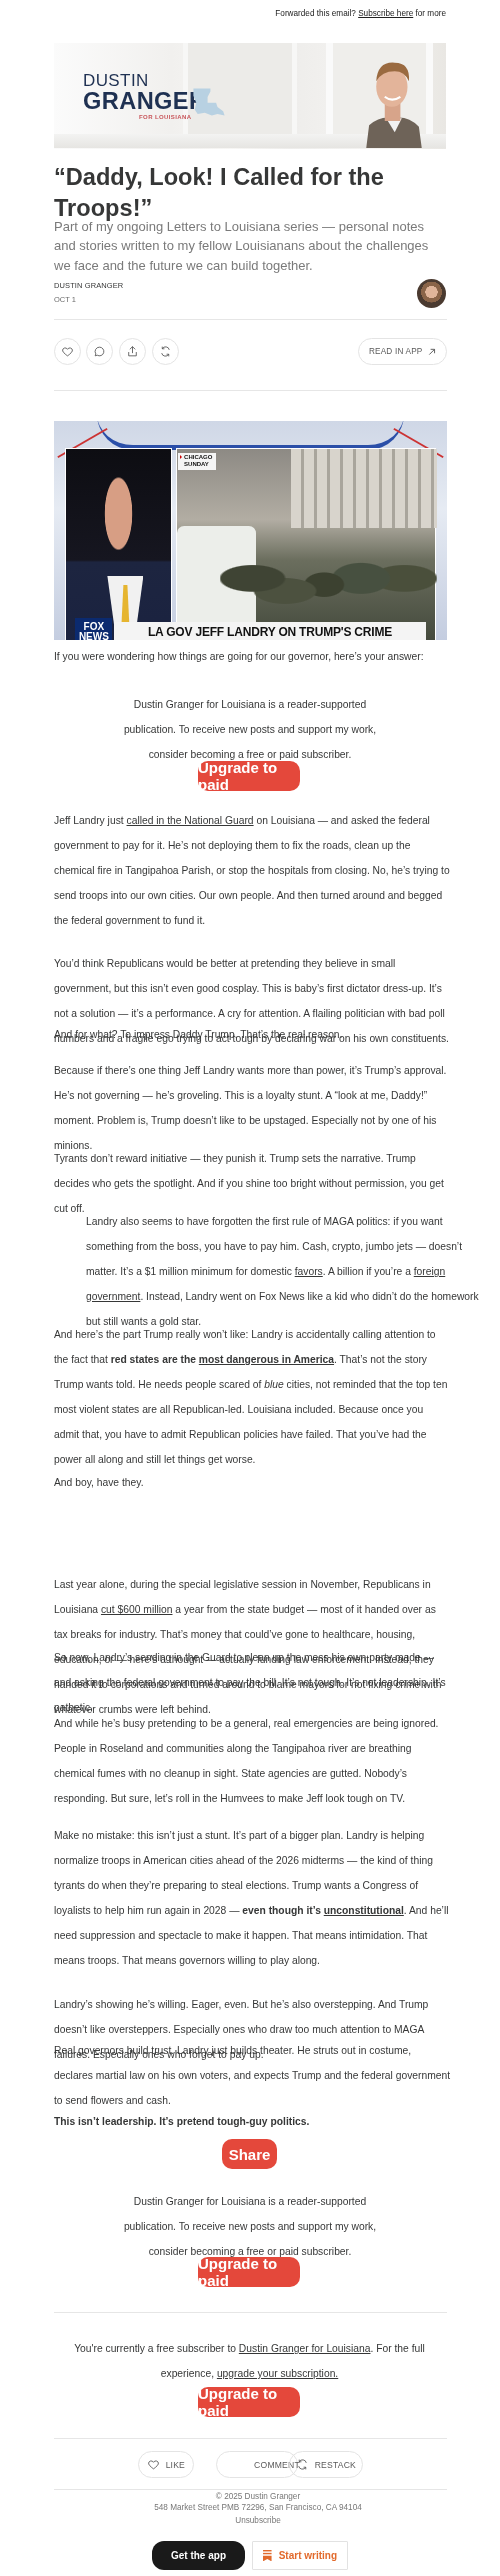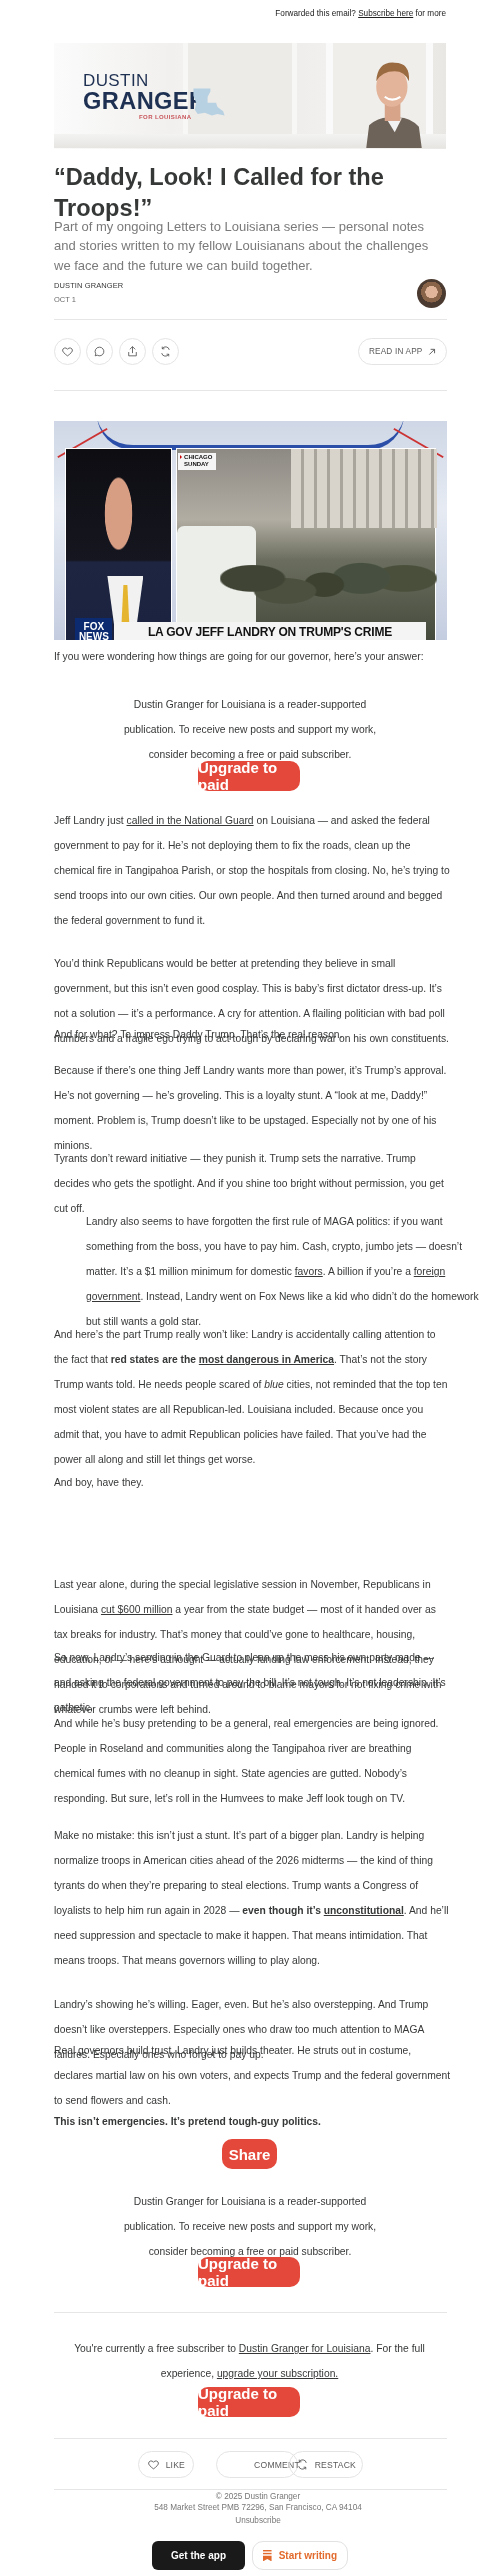--- a/index.html
+++ b/index.html
@@ -126,25 +126,25 @@
     font-size: 15px; font-weight: 700; display: flex; align-items: center; justify-content: center;
   }
 
   
   .foot-pill {
     position: absolute; top: 2451px; height: 27px; border-radius: 13.6px; border: 0.7px solid #e4e4e4;
     display: flex; align-items: center; justify-content: center; gap: 5.7px; font-size: 8.6px; color: #5a5a5a; letter-spacing: 0.2px;
   }
   .foot-text { position: absolute; left: 0; width: 500px; text-align: center; font-size: 8.2px; color: #777; line-height: 11.4px; margin-left: 8px; }
   .get-app {
-    position: absolute; left: 152px; top: 2541px; width: 93px; height: 29px; border-radius: 6px;
+    position: absolute; left: 152px; top: 2541px; width: 93px; height: 29px; border-radius: 12px;
     background: #1a1a1a; color: #fff; font-size: 10px; font-weight: 700; display:flex; align-items:center; justify-content:center;
   }
   .start-writing {
-    position: absolute; left: 252px; top: 2541px; width: 96px; height: 29px; border-radius: 11px;
+    position: absolute; left: 252px; top: 2541px; width: 96px; height: 29px; border-radius: 1px;
     border: 0.7px solid #e2e2e2; color: #e26a2c; font-size: 10px; font-weight: 700; display:flex; align-items:center; justify-content:center; gap:7.1px;
   }
   svg { display:block; }
 </style>
 </head>
 <body>
 
 <div class="fwd">
   <span>Forwarded this email?</span>
   <a href="#">Subscribe here</a>
@@ -261,21 +261,21 @@
 <p class="p" style="top:1572px;">
   <span>Last year alone, during the special legislative session in November, Republicans in Louisiana </span><a href="#">cut $600 million</a><span> a year from the state budget — most of it handed over as tax breaks for industry. That’s money that could’ve gone to healthcare, housing, education, or — here’s a thought — actually funding law enforcement. Instead, they handed it to corporations and turned around to blame mayors for not fixing crime with whatever crumbs were left behind.</span>
 </p>
 <p class="p" style="top:1645px;">So now, Landry’s sending in the Guard to clean up the mess his own party made — and asking the federal government to pay the bill. It’s not tough. It’s not leadership. It’s pathetic.</p>
 <p class="p" style="top:1711px;">And while he’s busy pretending to be a general, real emergencies are being ignored. People in Roseland and communities along the Tangipahoa river are breathing chemical fumes with no cleanup in sight. State agencies are gutted. Nobody’s responding. But sure, let’s roll in the Humvees to make Jeff look tough on TV.</p>
 <p class="p" style="top:1823px;">
   <span>Make no mistake: this isn’t just a stunt. It’s part of a bigger plan. Landry is helping normalize troops in American cities ahead of the 2026 midterms — the kind of thing tyrants do when they’re preparing to steal elections. Trump wants a Congress of loyalists to help him run again in 2028 — </span><b>even though it’s </b><b><a href="#">unconstitutional</a></b><span>. And he’ll need suppression and spectacle to make it happen. That means intimidation. That means troops. That means governors willing to play along.</span>
 </p>
 <p class="p" style="top:1992px;">Landry’s showing he’s willing. Eager, even. But he’s also overstepping. And Trump doesn’t like oversteppers. Especially ones who draw too much attention to MAGA failures. Especially ones who forget to pay up.</p>
 <p class="p" style="top:2038px;">Real governors build trust. Landry just builds theater. He struts out in costume, declares martial law on his own voters, and expects Trump and the federal government to send flowers and cash.</p>
-<p class="p" style="top:2109px; font-weight:700;">This isn’t emergencies. It’s pretend tough-guy politics.</p>
+<p class="p" style="top:2109px; font-weight:700;">This isn’t leadership. It’s pretend tough-guy politics.</p>
 
 <div class="btn-red" style="left:222px; top:2139px; width:55px;">Share</div>
 
 <p class="center-note" style="top:2189px;">Dustin Granger for Louisiana is a reader-supported publication. To receive new posts and support my work, consider becoming a free or paid subscriber.</p>
 <div class="btn-red" style="left:198px; top:2257px; width:102px;">Upgrade to paid</div>
 
 <div class="hr" style="top:2312px;"></div>
 
 <p class="center-note" style="left:71px; width:357px; top:2336px;">
   <span>You're currently a free subscriber to </span><a href="#" style="text-decoration:underline">Dustin Granger for Louisiana</a><span>. For the full experience, </span><a href="#" style="text-decoration:underline">upgrade your subscription.</a>

